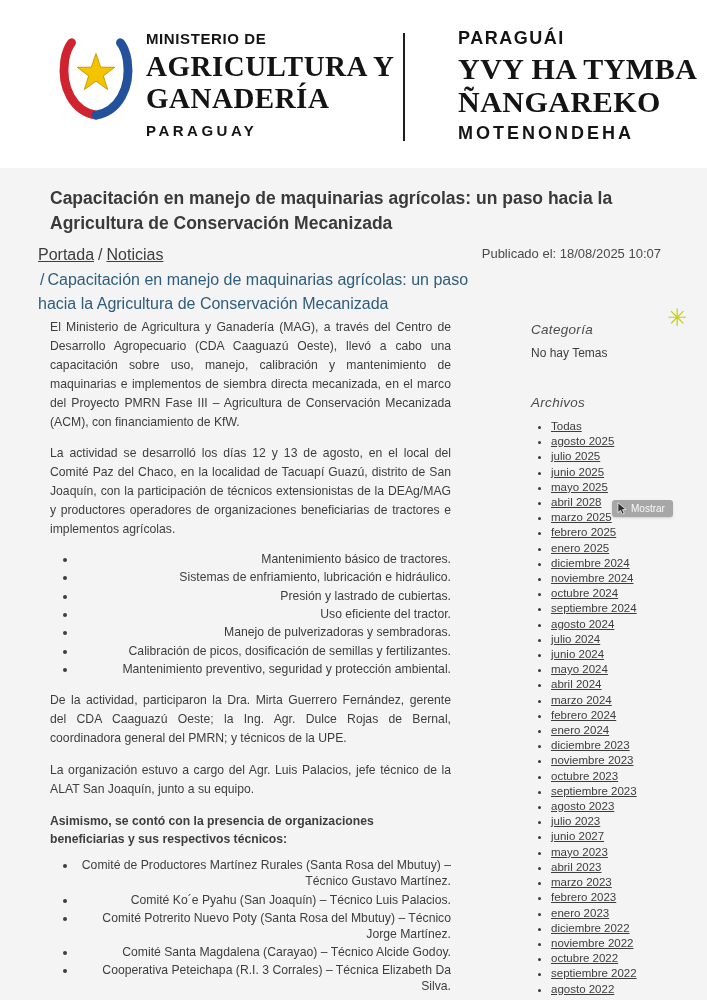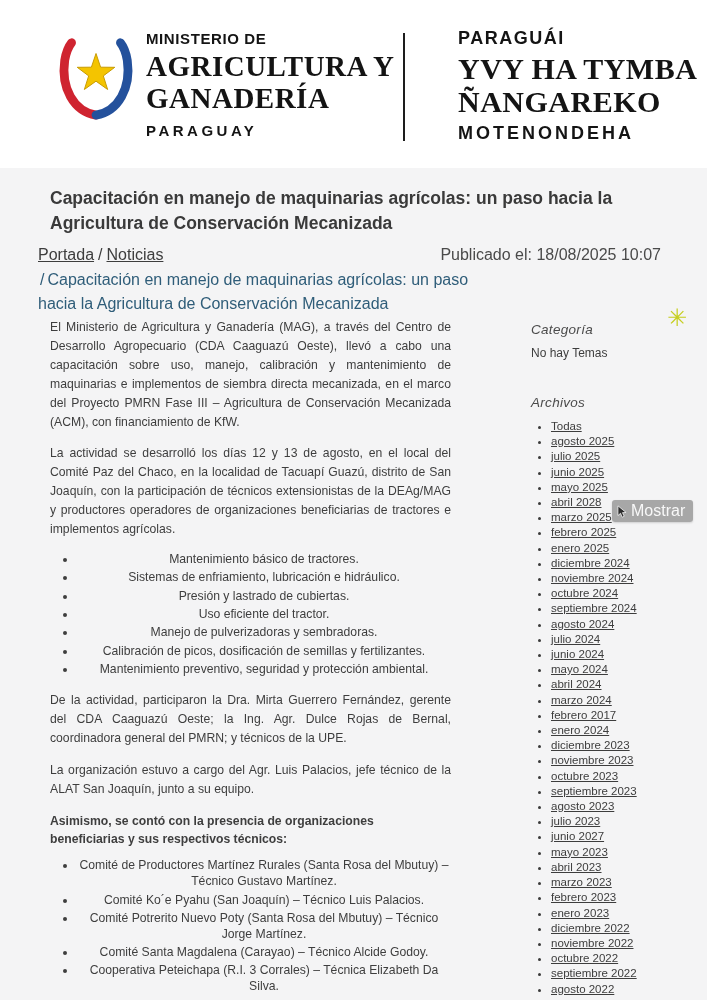--- a/index.html
+++ b/index.html
@@ -25,44 +25,44 @@
   .header-divider { position:absolute; left:403px; top:33px; width:2px; height:108px; background:#1d1d1d; }
 
   
   .page-title { position:absolute; left:50px; top:186px; width:595px;
     font-size:17.5px; font-weight:bold; color:#3a3a3a; line-height:1.4; }
   .breadcrumb { position:absolute; left:38px; top:243px; width:435px; font-size:16px; color:#3d3d3d; line-height:1.5; }
   .crumb-link { text-decoration:underline; color:#3d3d3d; cursor:pointer; }
   .crumb-sep { margin:0 4px; color:#3d3d3d; }
   .crumb-current { color:#2f5d79; margin-top:1px; }
   .crumb-current .crumb-sep { color:#2f5d79; margin:0 3px 0 2px; }
-  .published { position:absolute; right:46px; top:246px; font-size:16px; color:#4a4a4a; }
+  .published { position:absolute; right:46px; top:246px; font-size:13px; color:#4a4a4a; }
 
   
   .article { position:absolute; left:50px; top:318px; width:401px;
     font-size:12.2px; color:#3e3e3e; line-height:1.55; text-align:justify; }
   .article p { margin-bottom:13px; }
   .article p.bold-head { font-weight:bold; text-align:left; margin-bottom:9px; }
   .article ul { margin:0 0 13px 0; padding-left:27px; list-style:disc; }
-  .article ul li { text-align:center; line-height:1.3; margin-bottom:2.5px; }
+  .article ul li { text-align:right; line-height:1.3; margin-bottom:2.5px; }
 
   
   .sidebar { position:absolute; left:531px; top:322px; width:152px; }
   .sb-heading { font-size:13.5px; color:#4b4b4b; letter-spacing:0.3px; margin-bottom:9px;font-style:italic; }
   .sb-empty { font-size:12px; color:#3d3d3d; margin-bottom:35px; }
   .archive-list { list-style:disc; padding-left:20px; margin-top:5px; }
   .archive-list li { font-size:11.5px; line-height:15.2px; color:#3a3a3a; }
   .archive-link { text-decoration:underline; color:#3d3d3d; cursor:pointer; }
 
   
   .a11y-btn { position:absolute; right:20px; top:306px; font-size:24px; line-height:24px;
     color:#c6ce21; cursor:pointer; font-family:"DejaVu Sans", sans-serif; }
   .mostrar { position:absolute; left:612px; top:500px; display:flex; align-items:center; gap:4px;
     background:rgba(156,156,156,0.88); border-radius:3px; padding:2px 8px 2px 5px;
-    color:#f8f8f8; font-size:16px; z-index:5; cursor:pointer; box-shadow:0 1px 2px rgba(0,0,0,0.15); }
+    color:#f8f8f8; font-size:10px; z-index:5; cursor:pointer; box-shadow:0 1px 2px rgba(0,0,0,0.15); }
   .cursor-icon { width:10px; height:13px; flex:0 0 auto; }
 </style>
 </head>
 <body>
 
 <div class="screen">
 
   <header class="site-header">
     <div class="logo">
       <svg viewBox="0 0 90 100" aria-hidden="true">
@@ -139,21 +139,21 @@
         <li><a class="archive-link">diciembre 2024</a></li>
         <li><a class="archive-link">noviembre 2024</a></li>
         <li><a class="archive-link">octubre 2024</a></li>
         <li><a class="archive-link">septiembre 2024</a></li>
         <li><a class="archive-link">agosto 2024</a></li>
         <li><a class="archive-link">julio 2024</a></li>
         <li><a class="archive-link">junio 2024</a></li>
         <li><a class="archive-link">mayo 2024</a></li>
         <li><a class="archive-link">abril 2024</a></li>
         <li><a class="archive-link">marzo 2024</a></li>
-        <li><a class="archive-link">febrero 2017</a></li>
+        <li><a class="archive-link">febrero 2024</a></li>
         <li><a class="archive-link">enero 2024</a></li>
         <li><a class="archive-link">diciembre 2023</a></li>
         <li><a class="archive-link">noviembre 2023</a></li>
         <li><a class="archive-link">octubre 2023</a></li>
         <li><a class="archive-link">septiembre 2023</a></li>
         <li><a class="archive-link">agosto 2023</a></li>
         <li><a class="archive-link">julio 2023</a></li>
         <li><a class="archive-link">junio 2027</a></li>
         <li><a class="archive-link">mayo 2023</a></li>
         <li><a class="archive-link">abril 2023</a></li>

